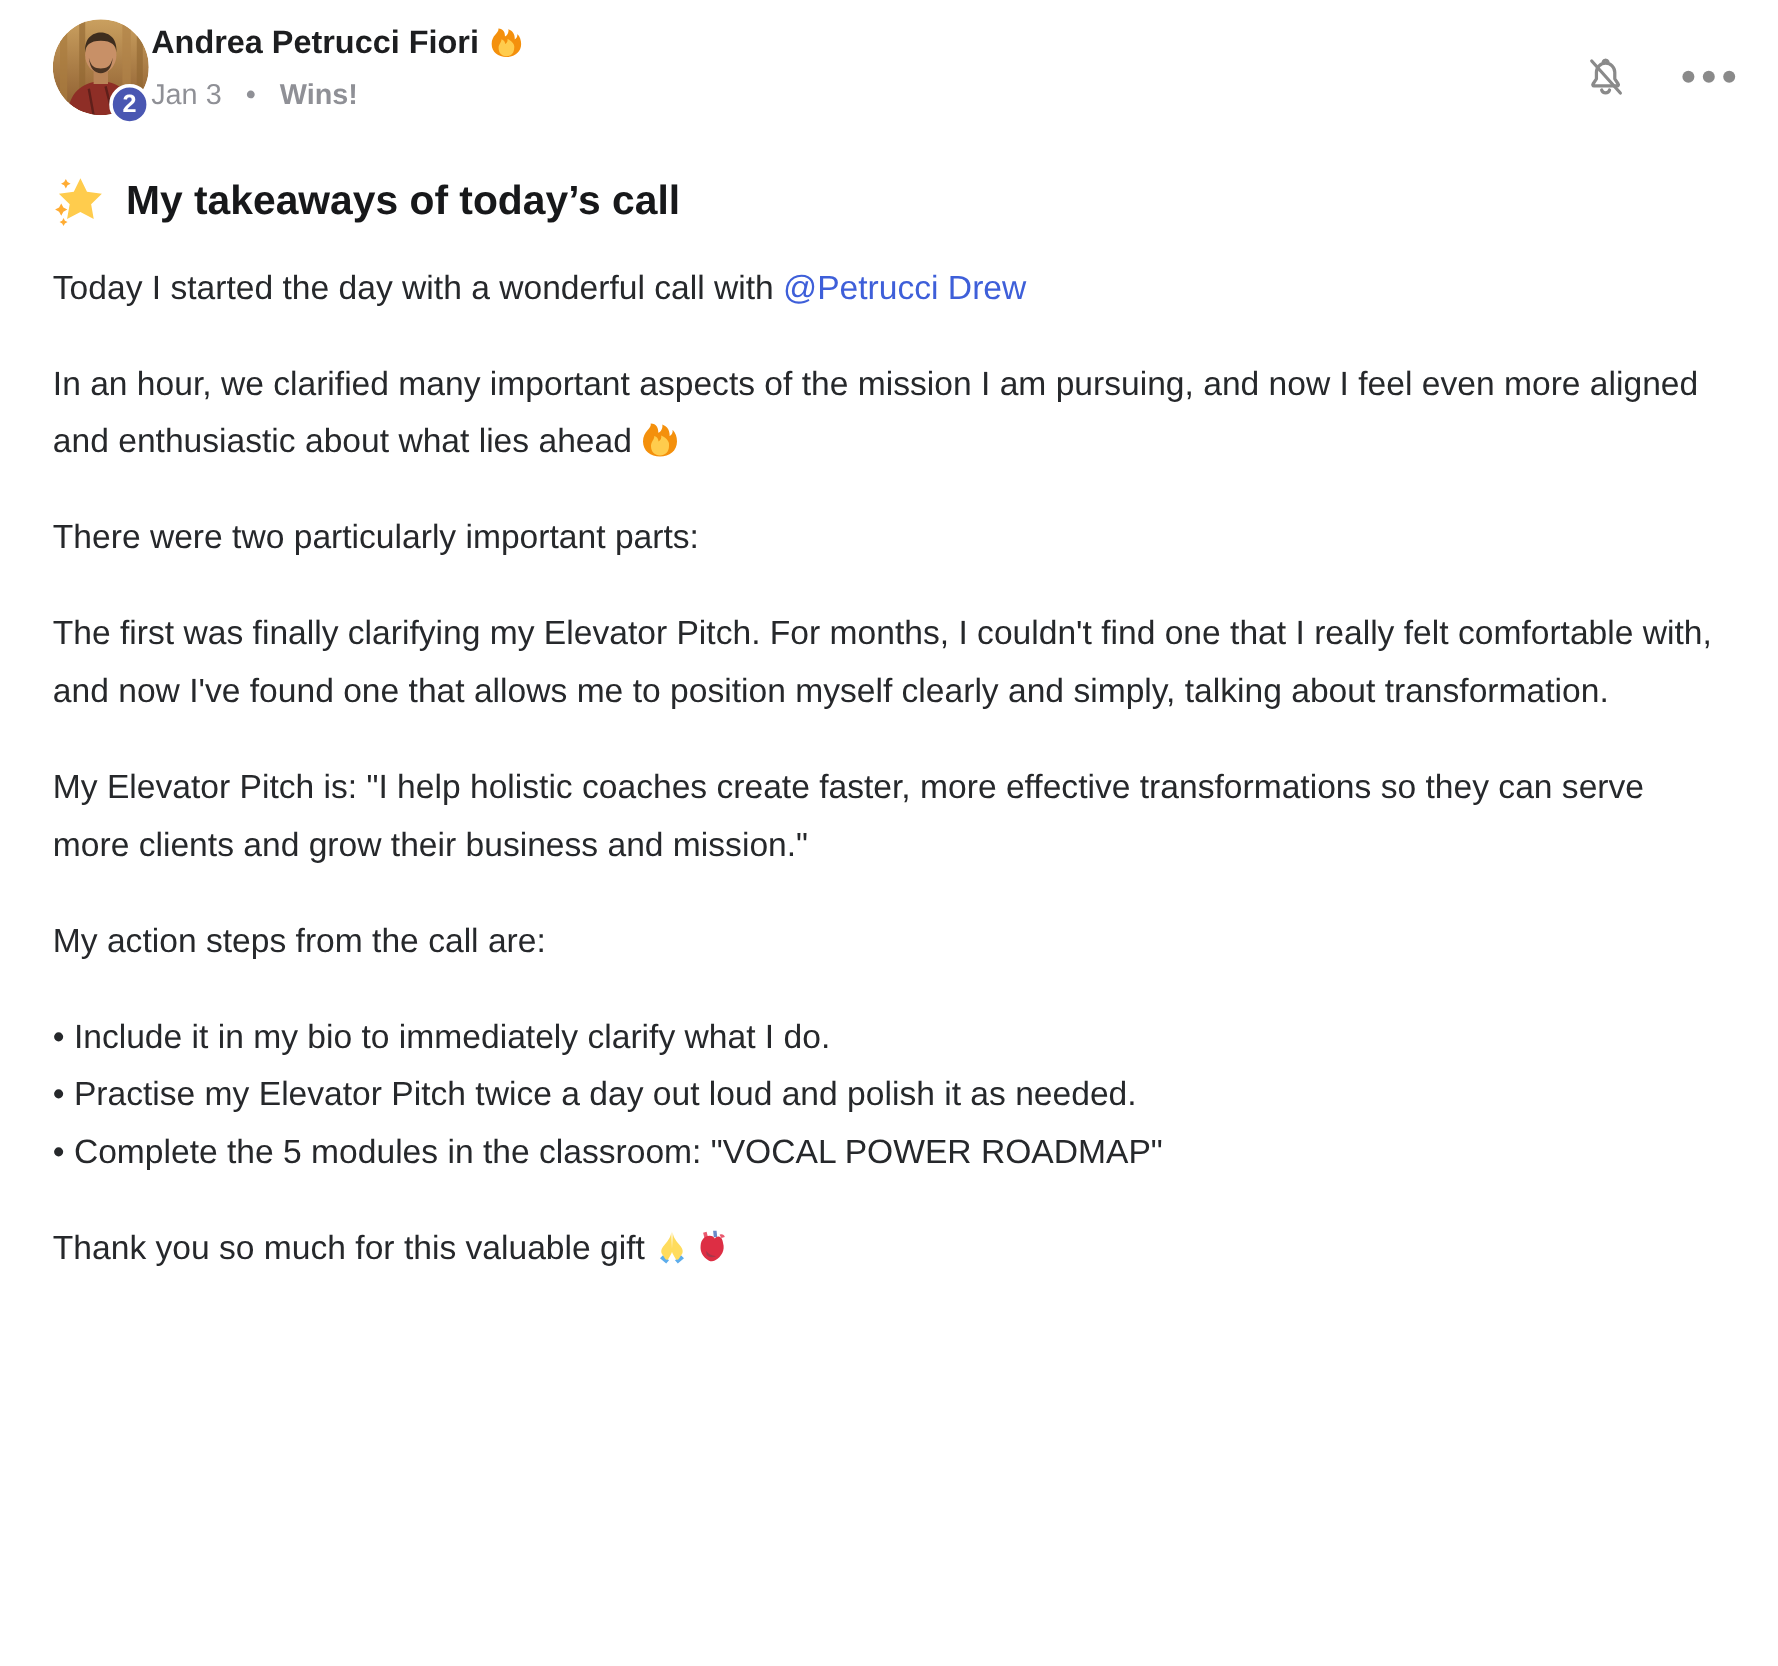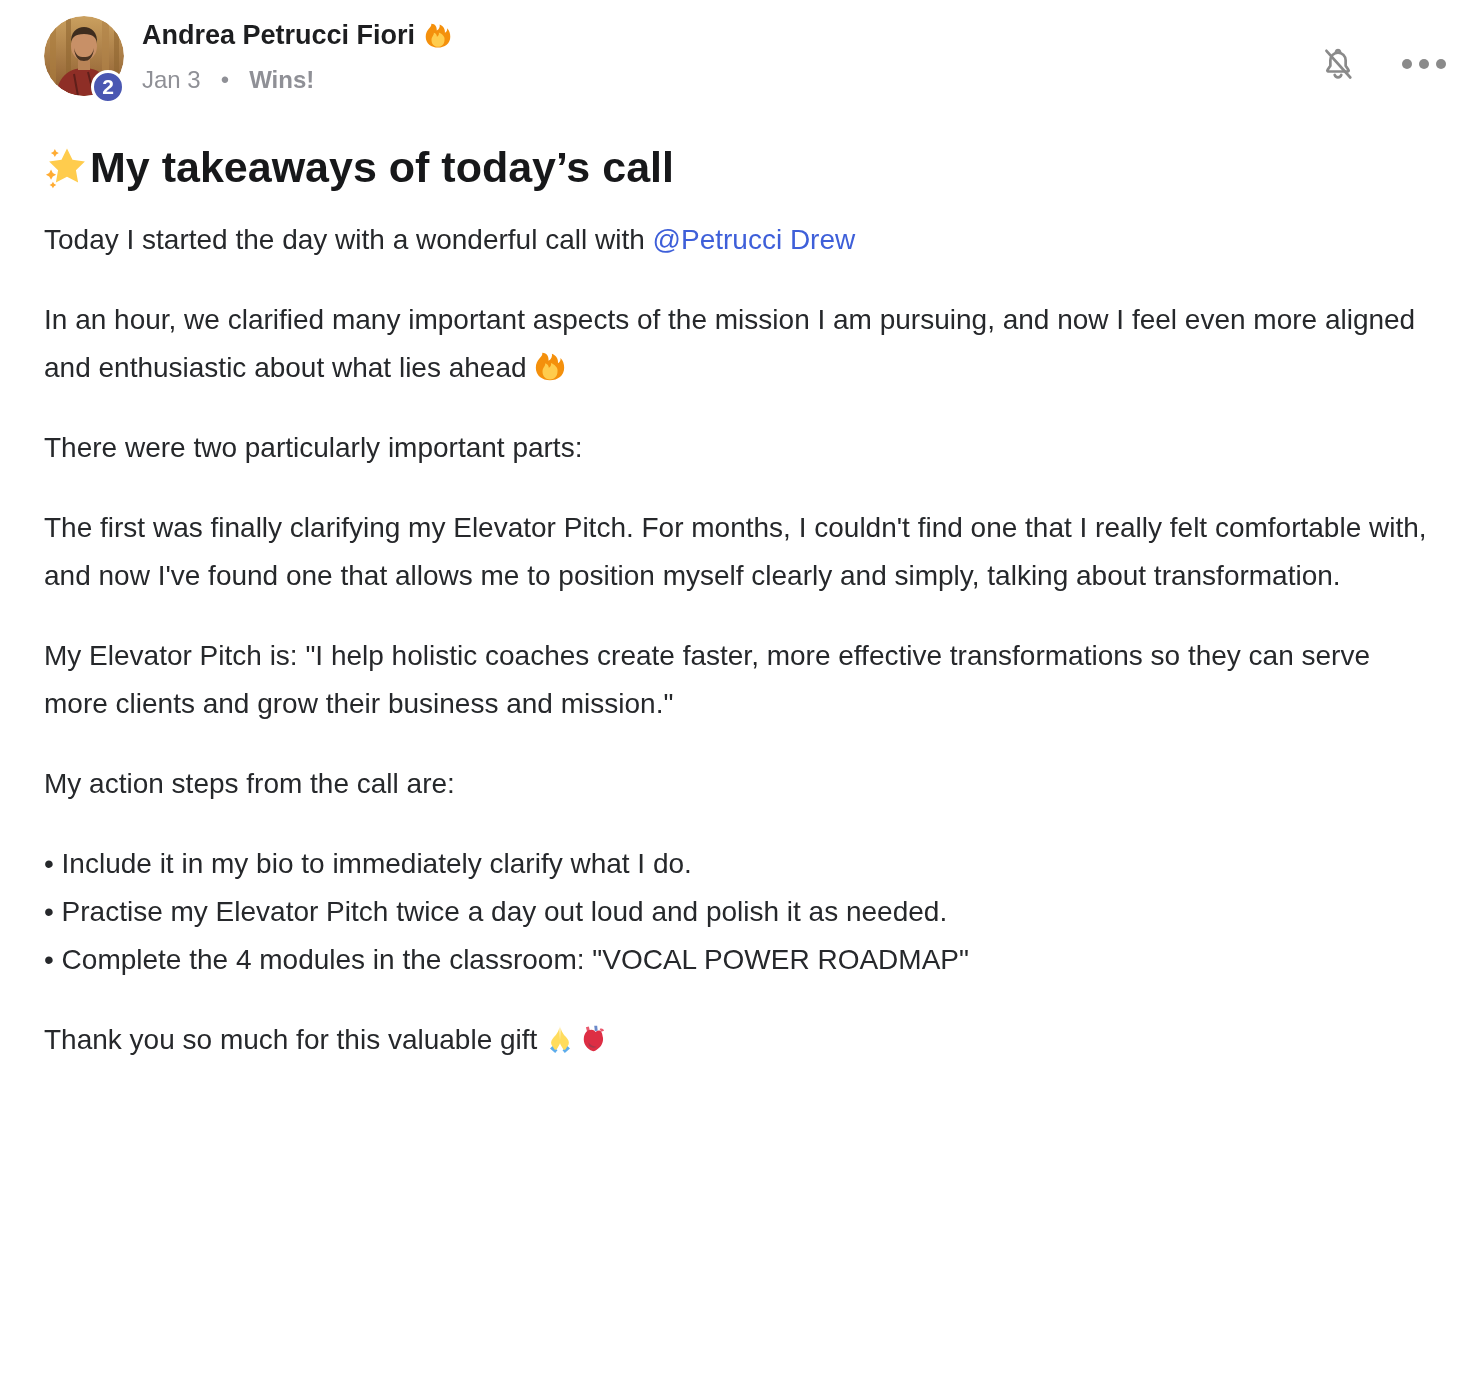--- a/index.html
+++ b/index.html
@@ -16,43 +16,43 @@
   .post-header { position: relative; display: flex; padding-top: 16px; }
   .avatar-wrap { position: relative; width: 80px; height: 80px; flex: 0 0 80px; cursor: pointer; }
   .avatar-wrap svg { display: block; border-radius: 50%; }
   .level-badge {
     position: absolute; left: 47px; top: 54px;
     width: 34px; height: 34px; border-radius: 50%;
     background: #4a57b2; border: 3px solid #ffffff;
     color: #ffffff; font-size: 21px; font-weight: 700;
     display: flex; align-items: center; justify-content: center;
   }
-  .author-block { margin-left: 18px; padding-top: 4px; }
+  .author-block { margin-left: 2px; padding-top: 4px; }
   .author-name {
     font-size: 27px; font-weight: 700; color: #1d1e20;
     display: flex; align-items: center; gap: 10px; cursor: pointer;
   }
   .meta-line {
     margin-top: 15px; font-size: 24px; color: #8f9096;
     display: flex; align-items: center; gap: 20px;
   }
   .meta-category { font-weight: 700; }
 
   .header-actions {
     position: absolute; right: -8px; top: 40px;
     display: flex; align-items: center; gap: 46px; height: 48px;
   }
   .icon-btn { background: none; border: none; padding: 0; cursor: pointer; display: flex; align-items: center; }
   .ellipsis { display: flex; gap: 7px; align-items: center; }
   .ellipsis i { width: 10px; height: 10px; border-radius: 50%; background: #8a8a8a; display: block; }
 
   
   .post-title {
-    margin: 44px 0 0; font-size: 43px; font-weight: 700; color: #17181a;
-    display: flex; align-items: center; line-height: 54px;
+    margin: 44px 0 0; font-size: 34px; font-weight: 700; color: #17181a;
+    display: flex; align-items: center; gap: 15px; line-height: 54px;
   }
   .post-body p { margin: 32px 0 0; font-size: 28px; line-height: 48px; max-width: 1400px; }
   .post-body p.first { margin-top: 22px; }
   .mention { color: #3e5fd9; text-decoration: none; cursor: pointer; }
   .bullets { margin-top: 32px; }
   .bullet-line { font-size: 28px; line-height: 48px; }
 
   .emoji { vertical-align: -5px; }
   .emoji-inline { margin-left: 8px; }
   .title-emoji { flex: 0 0 auto; }
@@ -176,21 +176,21 @@
 
     <p><span>My Elevator Pitch is: "I help holistic coaches create faster, more effective transformations so they can serve more clients and grow their business and mission."</span></p>
 
 
 
     <p><span>My action steps from the call are:</span></p>
 
     <div class="bullets">
       <div class="bullet-line">• Include it in my bio to immediately clarify what I do.</div>
       <div class="bullet-line">• Practise my Elevator Pitch twice a day out loud and polish it as needed.</div>
-      <div class="bullet-line">• Complete the 4 modules in the classroom: "VOCAL POWER ROADMAP"</div>
+      <div class="bullet-line">• Complete the 5 modules in the classroom: "VOCAL POWER ROADMAP"</div>
     </div>
 
     <p><span>Thank you so much for this valuable gift</span><svg class="emoji emoji-inline" width="30" height="30">
           <use href="#i-pray"></use>
         </svg><svg class="emoji" width="30" height="30" style="margin-left:3px">
           <use href="#i-heart"></use>
         </svg></p>
   </div>
 
 </div>

